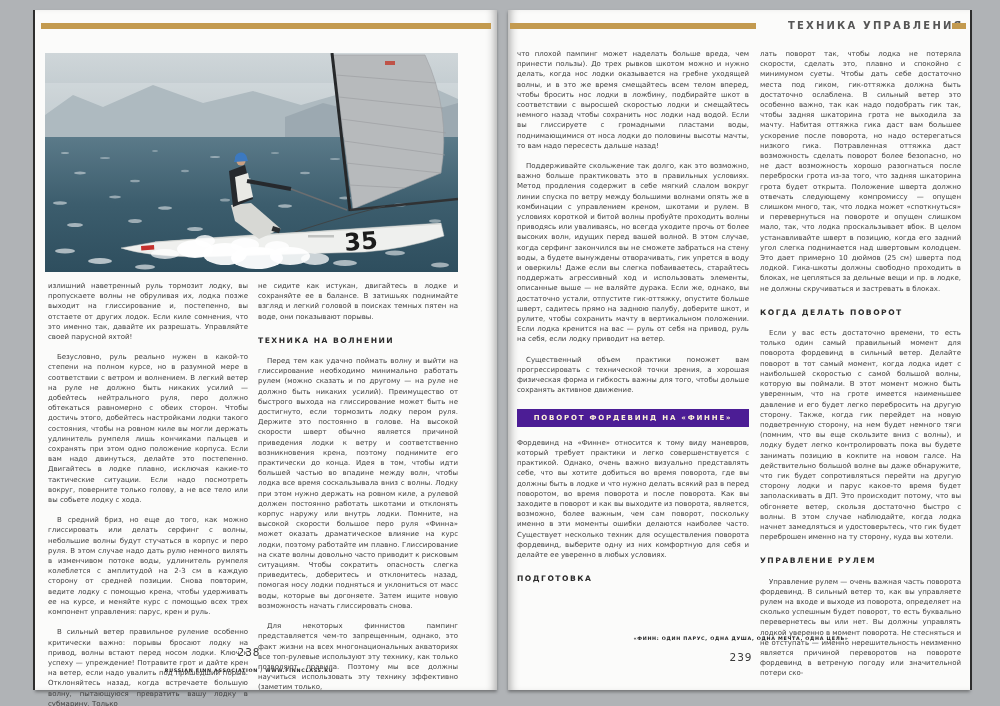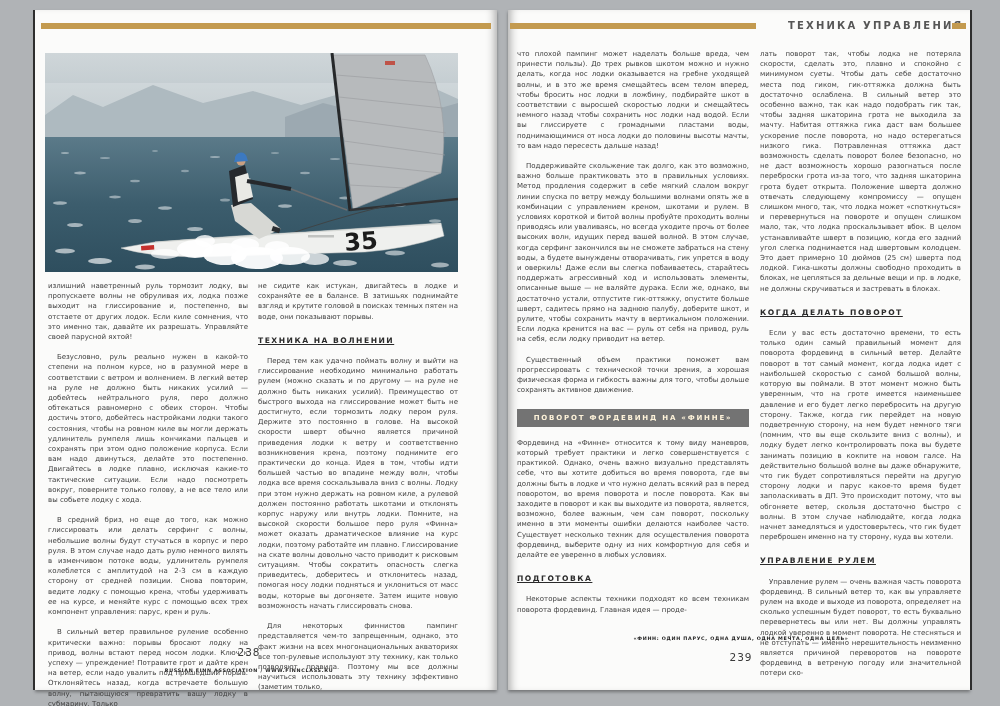--- a/index.html
+++ b/index.html
@@ -26,22 +26,22 @@
 
   .col{position:absolute;font-size:7px;line-height:10.2px;color:#3e3e3e;text-align:justify;}
   .col p{margin:0;}
   .col p.ind{text-indent:9px;margin-top:10px;}
   #colL1{left:13px;top:271px;width:200px;}
   #colL2{left:223px;top:271px;width:200px;}
   #colR1{left:9px;top:39px;width:232px;}
   #colR2{left:252px;top:39px;width:201px;}
 
   .sechead{font-size:7.6px;font-weight:bold;letter-spacing:1.5px;color:#2b2b2b;
-    margin:14px 0 9px;text-align:left;text-decoration:underline;}
-  .banner{background:#737373;color:#fef3da;font-size:7px;font-weight:bold;
+    margin:14px 0 9px;text-align:left;}
+  .banner{background:#4c1d95;color:#fef3da;font-size:7px;font-weight:bold;
     letter-spacing:1.8px;text-align:center;padding:4.5px 2px 3.5px;margin:13px 0 11px;}
 
   .footer{position:absolute;bottom:12px;display:flex;align-items:center;gap:5px;flex-direction:column;}
   #footL{left:6px;right:40px;}
   #footR{left:10px;right:6px;}
   .rule{height:1.5px;background:#2d2d2d;flex:1;}
   .rule.short{flex:0 0 10px;}
   .pnum{font-size:10.5px;color:#3a3a3a;letter-spacing:1px;}
   .cap{font-size:4.8px;font-weight:bold;letter-spacing:.7px;color:#1e1e1e;white-space:nowrap;}
 </style>
@@ -152,21 +152,21 @@
   </div>
 
   <div class="col" id="colL1">
     <p>излишний наветренный руль тормозит лодку, вы пропускаете волны не обруливая их, лодка позже выходит на глиссирование и, постепенно, вы отстаете от других лодок. Если киле сомнения, что это именно так, давайте их разрешать. Управляйте своей парусной яхтой!</p>
     <p class="ind">Безусловно, руль реально нужен в какой-то степени на полном курсе, но в разумной мере в соответствии с ветром и волнением. В легкий ветер на руле не должно быть никаких усилий — добейтесь нейтрального руля, перо должно обтекаться равномерно с обеих сторон. Чтобы достичь этого, добейтесь настройками лодки такого состояния, чтобы на ровном киле вы могли держать удлинитель румпеля лишь кончиками пальцев и сохранять при этом одно положение корпуса. Если вам надо двинуться, делайте это постепенно. Двигайтесь в лодке плавно, исключая какие-то тактические ситуации. Если надо посмотреть вокруг, поверните только голову, а не все тело или вы собьете лодку с хода.</p>
     <p class="ind">В средний бриз, но еще до того, как можно глиссировать или делать серфинг с волны, небольшие волны будут стучаться в корпус и перо руля. В этом случае надо дать рулю немного вилять в изменчивом потоке воды, удлинитель румпеля колеблется с амплитудой на 2-3 см в каждую сторону от средней позиции. Снова повторим, ведите лодку с помощью крена, чтобы удерживать ее на курсе, и меняйте курс с помощью всех трех компонент управления: парус, крен и руль.</p>
     <p class="ind">В сильный ветер правильное руление особенно критически важно: порывы бросают лодку на привод, волны встают перед носом лодки. Ключ к успеху — упреждение! Потравите грот и дайте крен на ветер, если надо увалить под пришедший порыв. Отклоняйтесь назад, когда встречаете большую волну, пытающуюся превратить вашу лодку в субмарину. Только</p>
   </div>
 
   <div class="col" id="colL2">
-    <p>не сидите как истукан, двигайтесь в лодке и сохраняйте ее в балансе. В затишьях поднимайте взгляд и крутите головой в поисках темных пятен на воде, они показывают порывы.</p>
+    <p>не сидите как истукан, двигайтесь в лодке и сохраняйте ее в балансе. В затишьях поднимайте взгляд и легкий головой в поисках темных пятен на воде, они показывают порывы.</p>
     <div class="sechead">ТЕХНИКА НА ВОЛНЕНИИ</div>
     <p class="ind">Перед тем как удачно поймать волну и выйти на глиссирование необходимо минимально работать рулем (можно сказать и по другому — на руле не должно быть никаких усилий). Преимущество от быстрого выхода на глиссирование может быть не достигнуто, если тормозить лодку пером руля. Держите это постоянно в голове. На высокой скорости шверт обычно является причиной приведения лодки к ветру и соответственно возникновения крена, поэтому поднимите его практически до конца. Идея в том, чтобы идти большей частью во впадине между волн, чтобы лодка все время соскальзывала вниз с волны. Лодку при этом нужно держать на ровном киле, а рулевой должен постоянно работать шкотами и отклонять корпус наружу или внутрь лодки. Помните, на высокой скорости большое перо руля «Финна» может оказать драматическое влияние на курс лодки, поэтому работайте им плавно. Глиссирование на скате волны довольно часто приводит к рисковым ситуациям. Чтобы сократить опасность слегка приведитесь, доберитесь и отклонитесь назад, помогая носу лодки подняться и уклониться от масс воды, которые вы догоняете. Затем ищите новую возможность начать глиссировать снова.</p>
     <p class="ind">Для некоторых финнистов пампинг представляется чем-то запрещенным, однако, это факт жизни на всех многонациональных акваториях все топ-рулевые используют эту технику, как только позволяют правила. Поэтому мы все должны научиться использовать эту технику эффективно (заметим только,</p>
   </div>
 
   <div class="footer" id="footL">
     <div class="rule short"></div>
     <span class="pnum">238</span>
     <div class="rule"></div>
     <span class="cap">RUSSIAN FINN ASSOCIATION  /  WWW.FINNCLASS.RU</span>
@@ -179,21 +179,20 @@
   <div class="runhead">ТЕХНИКА УПРАВЛЕНИЯ</div>
   <div class="goldbar goldbar-b"></div>
 
   <div class="col" id="colR1">
     <p>что плохой пампинг может наделать больше вреда, чем принести пользы). До трех рывков шкотом можно и нужно делать, когда нос лодки оказывается на гребне уходящей волны, и в это же время смещайтесь всем телом вперед, чтобы бросить нос лодки в ложбину, подбирайте шкот в соответствии с выросшей скоростью лодки и смещайтесь немного назад чтобы сохранить нос лодки над водой. Если вы глиссируете с громадными пластами воды, поднимающимися от носа лодки до половины высоты мачты, то вам надо пересесть дальше назад!</p>
     <p class="ind">Поддерживайте скольжение так долго, как это возможно, важно больше практиковать это в правильных условиях. Метод продления содержит в себе мягкий слалом вокруг линии спуска по ветру между большими волнами опять же в комбинации с управлением креном, шкотами и рулем. В условиях короткой и битой волны пробуйте проходить волны приводясь или уваливаясь, но всегда уходите прочь от более высоких волн, идущих перед вашей волной. В этом случае, когда серфинг закончился вы не сможете забраться на стену воды, а будете вынуждены отворачивать, гик упрется в воду и оверкиль! Даже если вы слегка побаиваетесь, старайтесь поддержать агрессивный ход и использовать элементы, описанные выше — не валяйте дурака. Если же, однако, вы достаточно устали, отпустите гик-оттяжку, опустите больше шверт, садитесь прямо на заднюю палубу, доберите шкот, и рулите, чтобы сохранить мачту в вертикальном положении. Если лодка кренится на вас — руль от себя на привод, руль на себя, если лодку приводит на ветер.</p>
     <p class="ind">Существенный объем практики поможет вам прогрессировать с технической точки зрения, а хорошая физическая форма и гибкость важны для того, чтобы дольше сохранять активное движение.</p>
     <div class="banner">ПОВОРОТ ФОРДЕВИНД НА «ФИННЕ»</div>
     <p>Фордевинд на «Финне» относится к тому виду маневров, который требует практики и легко совершенствуется с практикой. Однако, очень важно визуально представлять себе, что вы хотите добиться во время поворота, где вы должны быть в лодке и что нужно делать всякий раз в перед поворотом, во время поворота и после поворота. Как вы заходите в поворот и как вы выходите из поворота, является, возможно, более важным, чем сам поворот, поскольку именно в эти моменты ошибки делаются наиболее часто. Существует несколько техник для осуществления поворота фордевинд, выберите одну из них комфортную для себя и делайте ее уверенно в любых условиях.</p>
     <div class="sechead">ПОДГОТОВКА</div>
-    <p class="ind">Некоторые аспекты техники подходят ко всем техникам поворота фордевинд. Главная идея — проде-</p>
   </div>
 
   <div class="col" id="colR2">
     <p>лать поворот так, чтобы лодка не потеряла скорости, сделать это, плавно и спокойно с минимумом суеты. Чтобы дать себе достаточно места под гиком, гик-оттяжка должна быть достаточно ослаблена. В сильный ветер это особенно важно, так как надо подобрать гик так, чтобы задняя шкаторина грота не выходила за мачту. Набитая оттяжка гика даст вам большее ускорение после поворота, но надо остерегаться низкого гика. Потравленная оттяжка даст возможность сделать поворот более безопасно, но не даст возможность хорошо разогнаться после переброски грота из-за того, что задняя шкаторина грота будет открыта. Положение шверта должно отвечать следующему компромиссу — опущен слишком много, так, что лодка может «споткнуться» и перевернуться на повороте и опущен слишком мало, так, что лодка проскальзывает вбок. В целом устанавливайте шверт в позицию, когда его задний угол слегка поднимается над швертовым колодцем. Это дает примерно 10 дюймов (25 см) шверта под лодкой. Гика-шкоты должны свободно проходить в блоках, не цепляться за дельные вещи и пр. в лодке, не должны скручиваться и застревать в блоках.</p>
     <div class="sechead">КОГДА ДЕЛАТЬ ПОВОРОТ</div>
     <p class="ind">Если у вас есть достаточно времени, то есть только один самый правильный момент для поворота фордевинд в сильный ветер. Делайте поворот в тот самый момент, когда лодка идет с наибольшей скоростью с самой большой волны, которую вы поймали. В этот момент можно быть уверенным, что на гроте имеется наименьшее давление и его будет легко перебросить на другую сторону. Также, когда гик перейдет на новую подветренную сторону, на нем будет немного тяги (помним, что вы еще скользите вниз с волны), и лодку будет легко контролировать пока вы будете занимать позицию в кокпите на новом галсе. На действительно большой волне вы даже обнаружите, что гик будет сопротивляться перейти на другую сторону лодки и парус какое-то время будет заполаскивать в ДП. Это происходит потому, что вы обгоняете ветер, скользя достаточно быстро с волны. В этом случае наблюдайте, когда лодка начнет замедляться и удостоверьтесь, что гик будет переброшен именно на ту сторону, куда вы хотели.</p>
     <div class="sechead">УПРАВЛЕНИЕ РУЛЕМ</div>
     <p class="ind">Управление рулем — очень важная часть поворота фордевинд. В сильный ветер то, как вы управляете рулем на входе и выходе из поворота, определяет на сколько успешным будет поворот, то есть буквально перевернетесь вы или нет. Вы должны управлять лодкой уверенно в момент поворота. Не стесняться и не отступать — именно нерешительность неизменно является причиной переворотов на повороте фордевинд в ветреную погоду или значительной потери ско-</p>
   </div>
 

